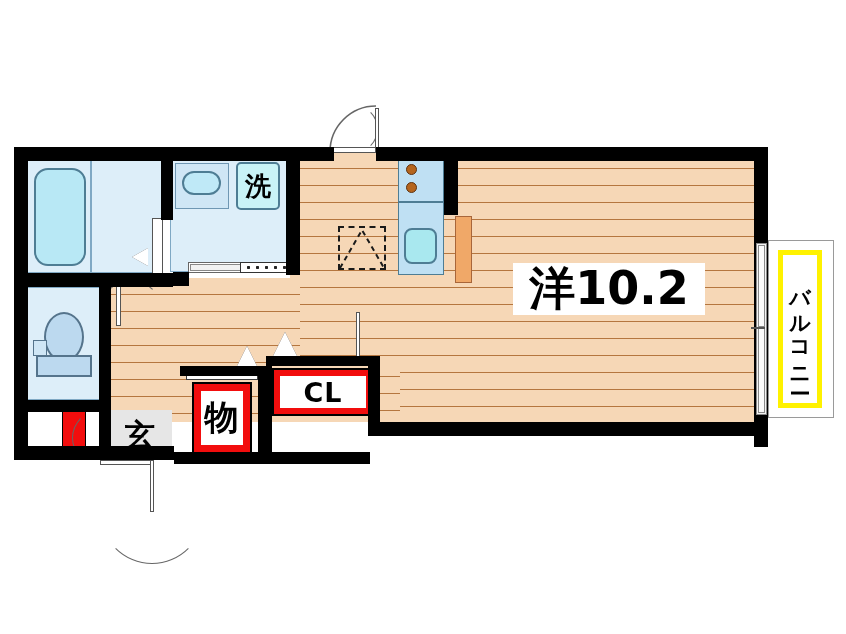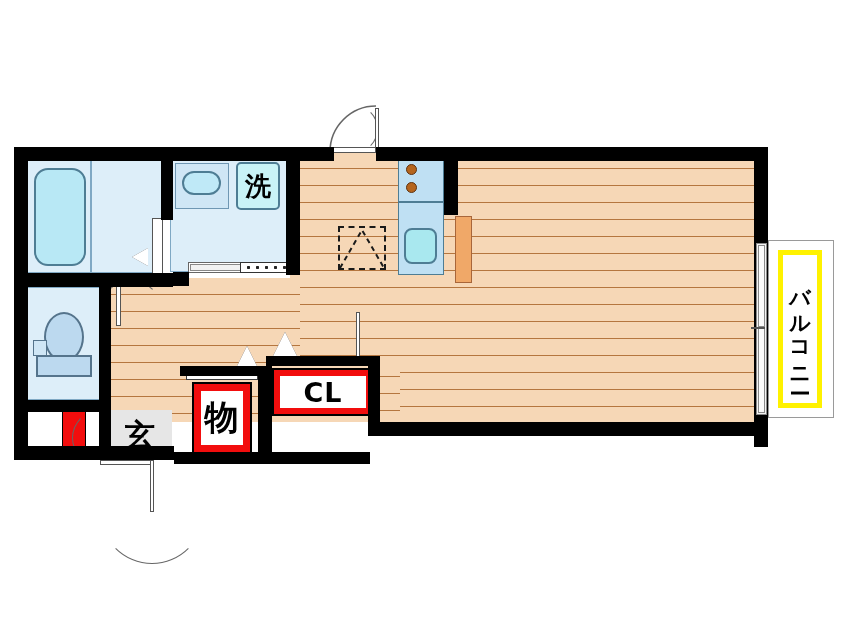--- a/index.html
+++ b/index.html
@@ -297,14 +297,15 @@
   <div class="abs wall" style="left:99px; top:400px; width:12px; height:60px;"></div>
 
   <div class="abs balcony-slab" style="left:768px; top:240px; width:66px; height:178px;"></div>
   <div class="abs label-balcony" style="left:778px; top:250px; width:44px; height:158px; font-size:21px;">バルコニー</div>
 
   <div class="abs balcony-rail" style="left:756px; top:243px; width:11px; height:172px;"></div>
   <div class="abs" style="left:758px; top:245px; width:7px; height:82px; background:#fbfbfb; border:1px solid #8a8a8a;"></div>
   <div class="abs" style="left:758px; top:327px; width:7px; height:86px; background:#fbfbfb; border:1px solid #8a8a8a;"></div>
   <div class="abs" style="left:751px; top:327px; width:14px; height:2px; background:#555;"></div>
 
+  <div class="abs label-boxed" style="left:513px; top:263px; width:192px; height:52px; font-size:46px;">洋10.2</div>
 
 </div>
 
 </body></html>

